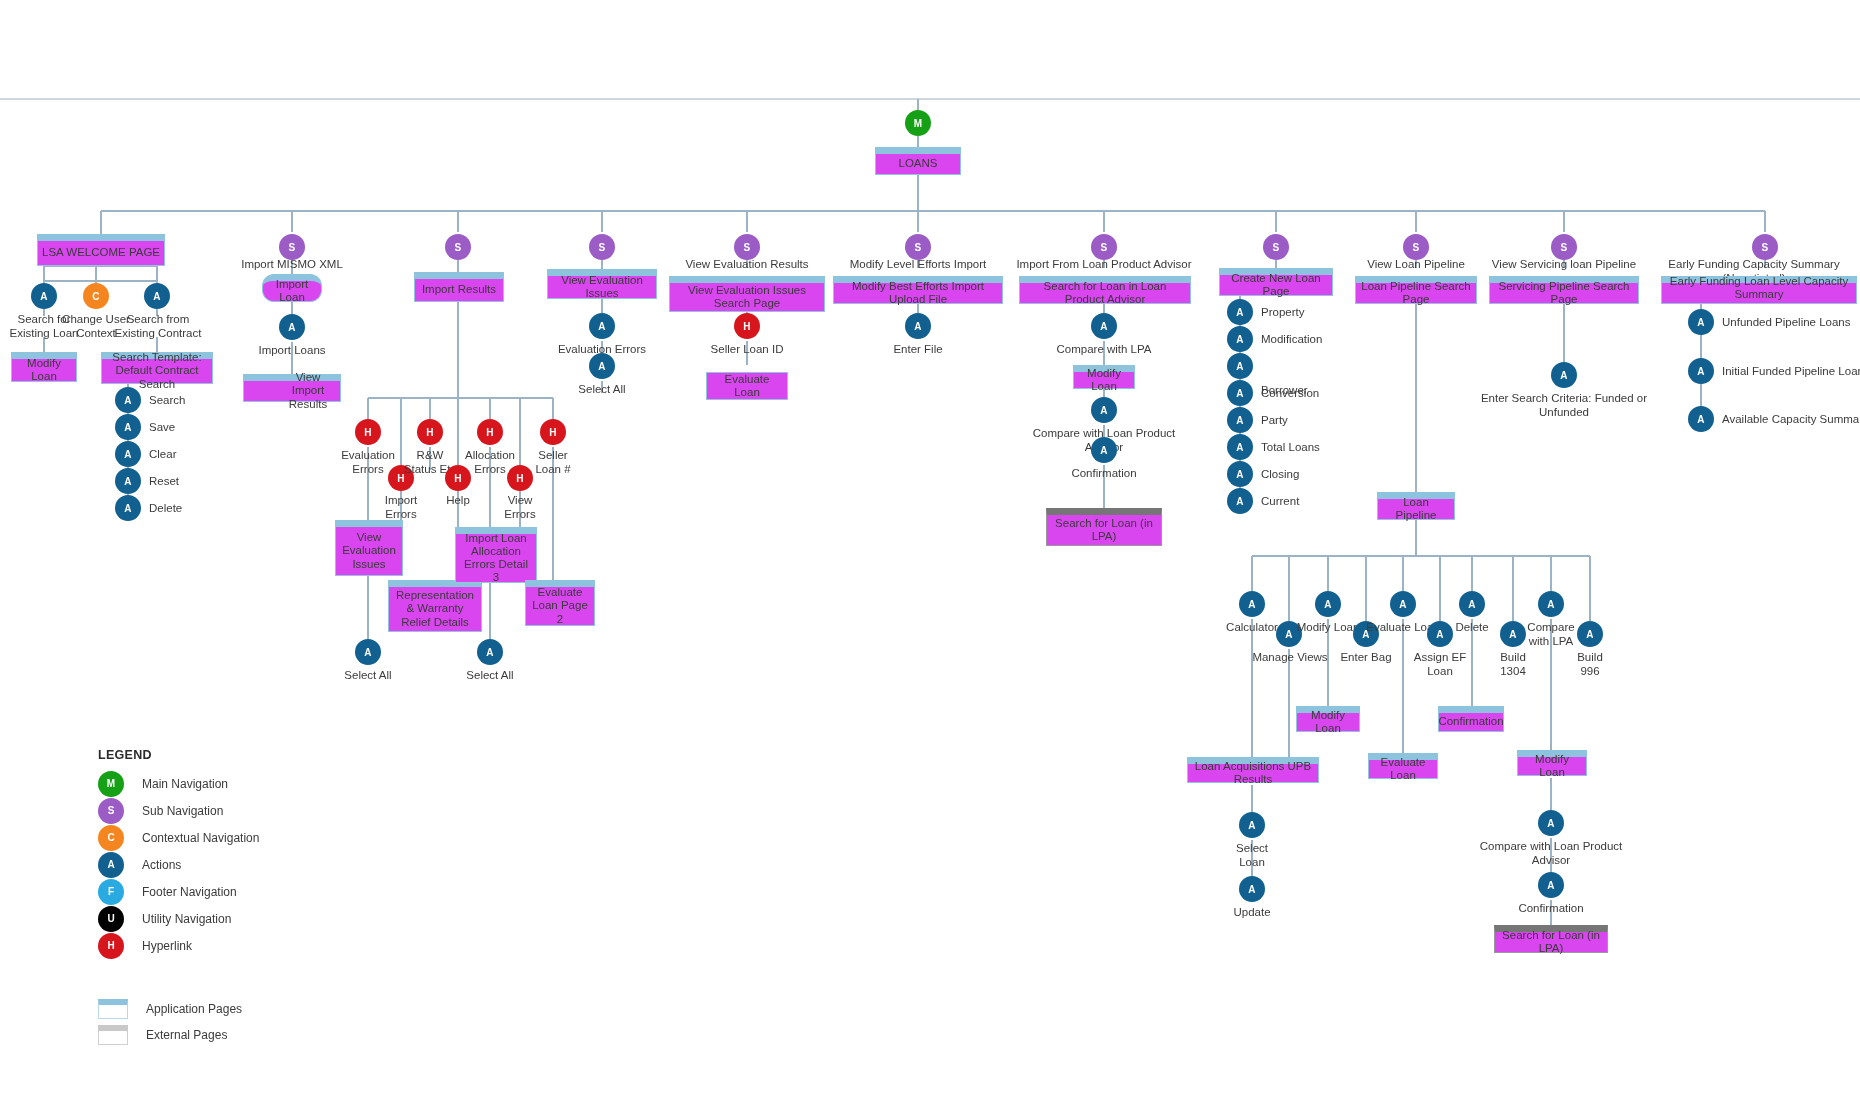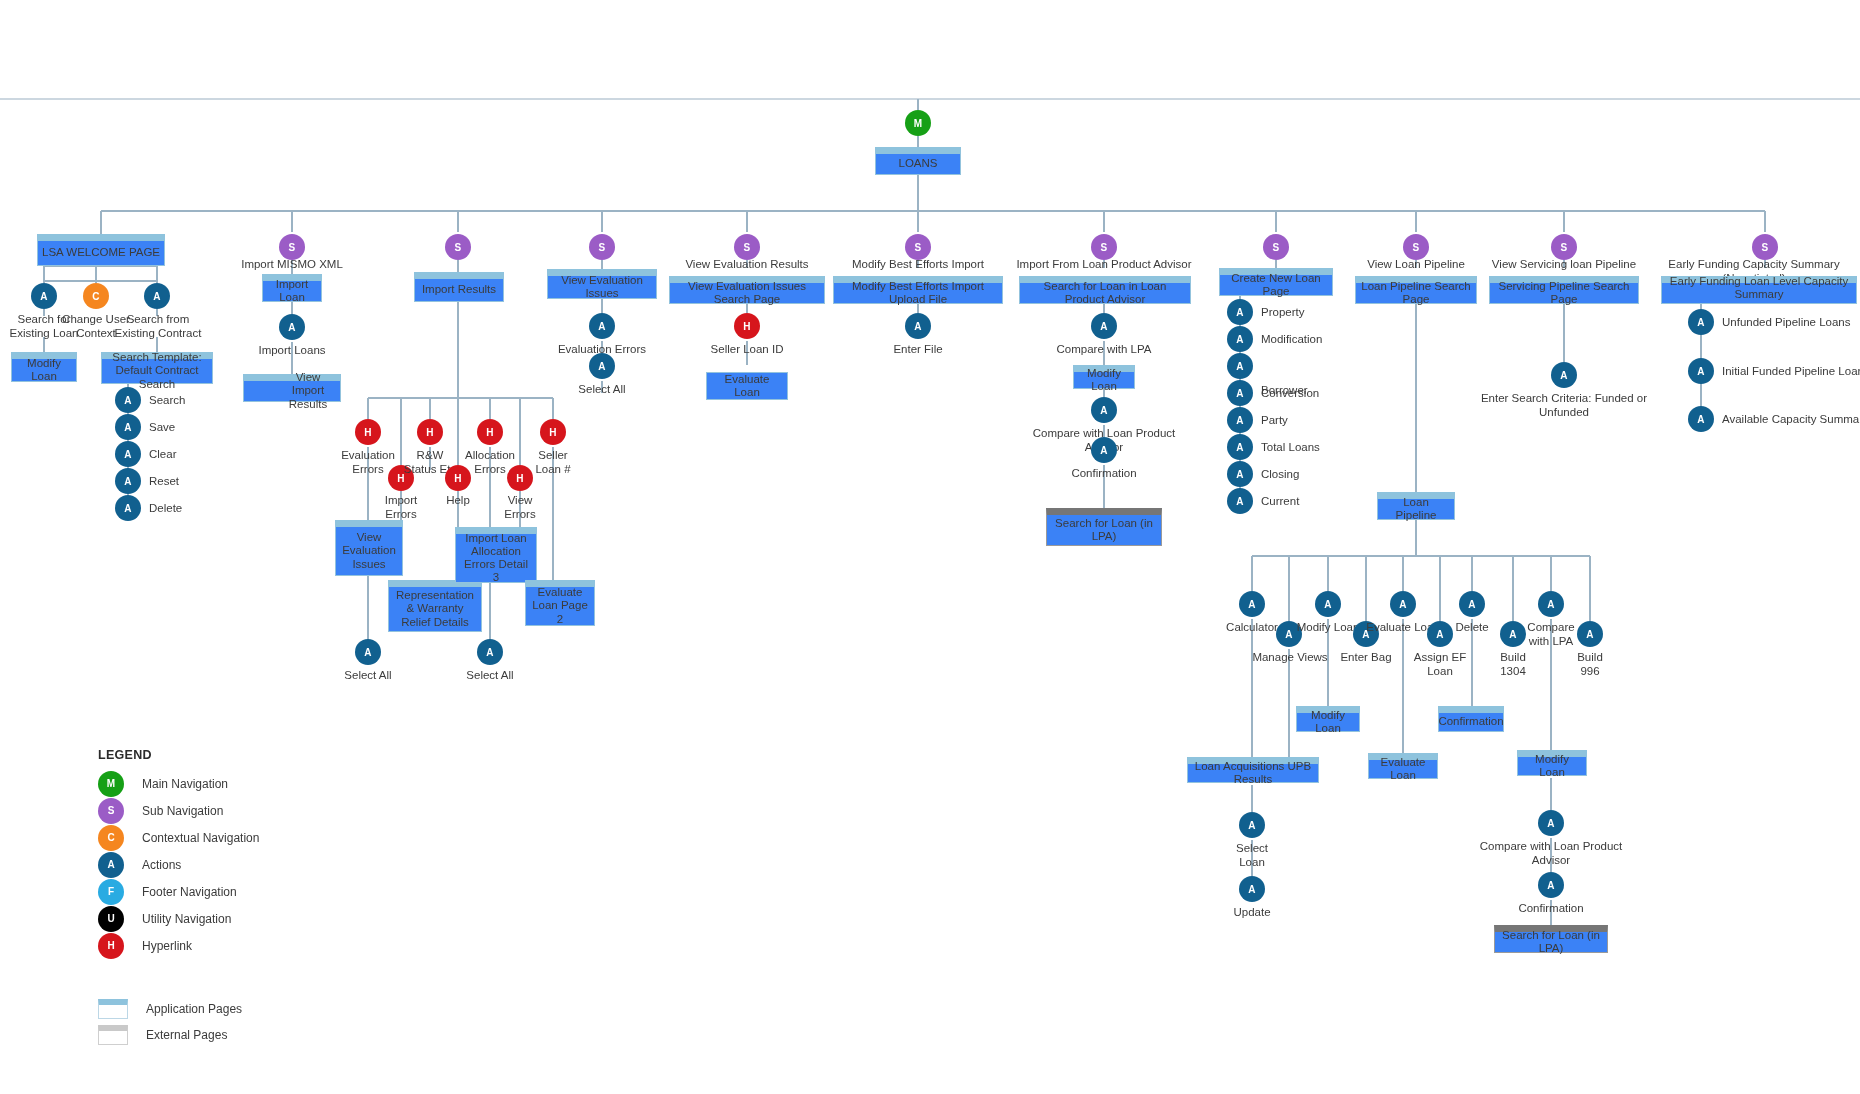--- a/index.html
+++ b/index.html
@@ -1,21 +1,21 @@
 <!DOCTYPE html>
 <html><head>
 <meta charset="utf-8">
 <style>
   html,body{margin:0;padding:0;background:#ffffff;}
   body{font-family:"Liberation Sans",sans-serif;color:#3b3b3b;}
   #canvas{position:relative;width:1860px;height:1094px;overflow:hidden;background:#fff;}
   svg.wires{position:absolute;left:0;top:0;width:1860px;height:1094px;pointer-events:none;}
 
   
-  .pagebox{position:absolute;box-sizing:border-box;background:#3b82f6;
+  .pagebox{position:absolute;box-sizing:border-box;background:#d946ef;
            border:1px solid #93c3dd;border-top:7px solid #8ec3dd;
            display:flex;align-items:center;justify-content:center;text-align:center;
            font-size:11.5px;line-height:1.15;color:#3b3b3b;padding:2px 4px;}
   .pagebox.external{border:1px solid #9a9a9a;border-top:7px solid #767676;}
 
   
   .badge{position:absolute;width:26px;height:26px;border-radius:50%;
          display:flex;align-items:center;justify-content:center;
          font-size:10px;font-weight:bold;color:#fff;letter-spacing:.2px;}
   .b-m{background:#16a016;}
@@ -285,21 +285,21 @@
 
   <div class="badge b-a" style="left:115px;top:495px;">
       <span>A</span>
     </div>
   <div class="cap left" style="left:149px;top:502px;"><span>Delete</span></div>
 
   <div class="badge b-s" style="left:279px;top:234px;">
       <span>S</span>
     </div>
   <div class="cap" style="left:222px;top:258px;width:140px;"><span>Import MISMO XML</span></div>
-  <div class="pagebox" style="left:262px;top:274px;width:60px;height:28px;">
+  <div class="pagebox" style="left:262px;top:274px;width:60px;height:28px;border-radius:12px;">
       <span>Import Loan</span>
     </div>
   <div class="badge b-a" style="left:279px;top:314px;">
       <span>A</span>
     </div>
   <div class="cap" style="left:240px;top:344px;width:104px;"><span>Import Loans</span></div>
   <div class="pagebox" style="left:243px;top:374px;width:98px;height:28px;padding-left:36px;">
       <span>View Import Results</span>
     </div>
 
@@ -393,35 +393,35 @@
   <div class="cap" style="left:542px;top:343px;width:120px;"><span>Evaluation Errors</span></div>
   <div class="badge b-a" style="left:589px;top:353px;">
       <span>A</span>
     </div>
   <div class="cap" style="left:562px;top:383px;width:80px;"><span>Select All</span></div>
 
   <div class="badge b-s" style="left:734px;top:234px;">
       <span>S</span>
     </div>
   <div class="cap" style="left:662px;top:258px;width:170px;"><span>View Evaluation Results</span></div>
-  <div class="pagebox" style="left:669px;top:276px;width:156px;height:28px;">
+  <div class="pagebox" style="left:669px;top:276px;width:156px;height:36px;">
       <span>View Evaluation Issues Search Page</span>
     </div>
   <div class="badge b-h" style="left:734px;top:313px;">
       <span>H</span>
     </div>
   <div class="cap" style="left:697px;top:343px;width:100px;"><span>Seller Loan ID</span></div>
   <div class="pagebox" style="left:706px;top:372px;width:82px;height:28px;border-top:1px solid #93c3dd;">
       <span>Evaluate Loan</span>
     </div>
 
   <div class="badge b-s" style="left:905px;top:234px;">
       <span>S</span>
     </div>
-  <div class="cap" style="left:828px;top:258px;width:180px;"><span>Modify Best Efforts Import</span></div>
+  <div class="cap" style="left:828px;top:258px;width:180px;"><span>Modify Level Efforts Import</span></div>
   <div class="pagebox" style="left:833px;top:276px;width:170px;height:28px;">
       <span>Modify Best Efforts Import Upload File</span>
     </div>
   <div class="badge b-a" style="left:905px;top:313px;">
       <span>A</span>
     </div>
   <div class="cap" style="left:868px;top:343px;width:100px;"><span>Enter File</span></div>
 
   <div class="badge b-s" style="left:1091px;top:234px;">
       <span>S</span>

